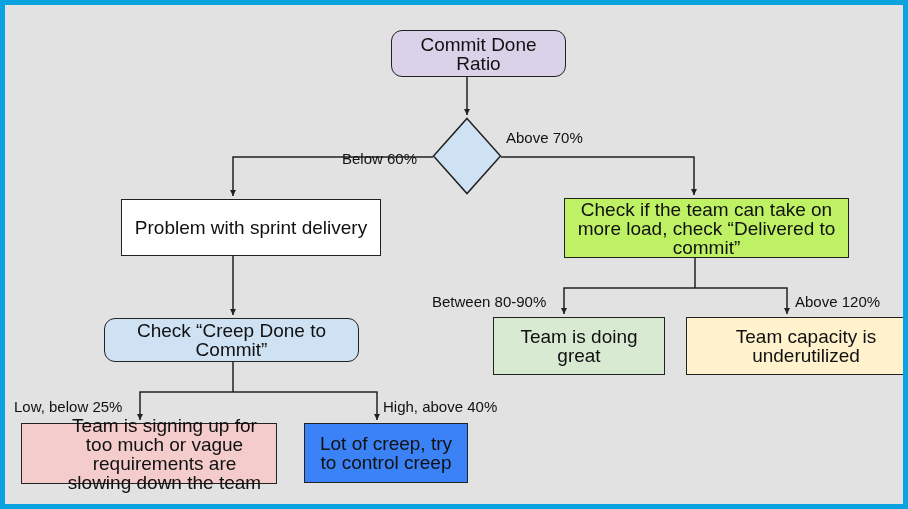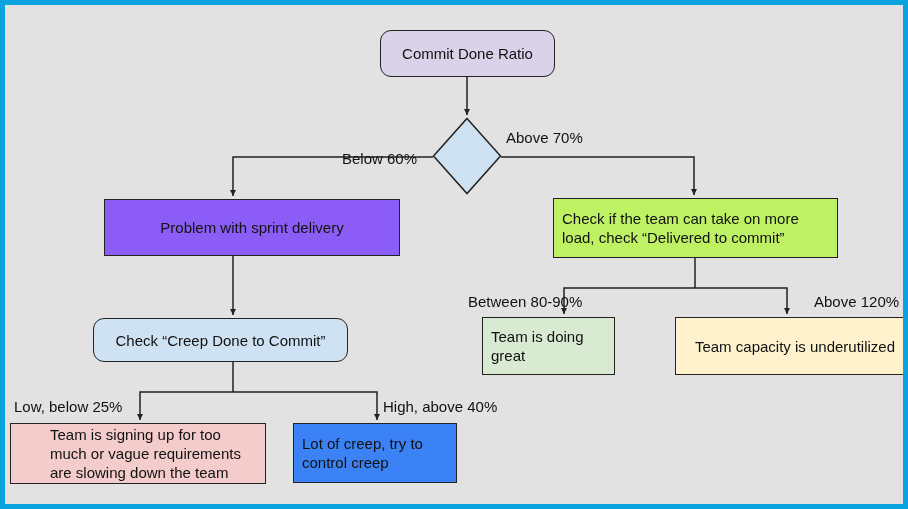--- a/index.html
+++ b/index.html
@@ -5,22 +5,22 @@
   html,body{margin:0;padding:0;background:#fff;}
   .canvas{
     position:relative;width:908px;height:509px;
     background:#e2e2e2;overflow:hidden;
     font-family:"Liberation Sans",sans-serif;color:#111;
   }
   .frame{position:absolute;inset:0;border:5px solid #0aa2df;pointer-events:none;z-index:5;}
   .edges{position:absolute;left:0;top:0;width:908px;height:509px;z-index:1;}
   .node{
     position:absolute;display:flex;align-items:center;justify-content:center;
-    text-align:left;border:1.5px solid #222;box-sizing:border-box;
-    font-size:15px;line-height:19px;z-index:2;padding:2px 8px;
+    text-align:center;border:1.5px solid #222;box-sizing:border-box;
+    font-size:19px;line-height:19px;z-index:2;padding:2px 8px;margin-left:11px;
   }
   .rounded{border-radius:11px;}
   .edge-label{
     position:absolute;font-size:15px;white-space:nowrap;z-index:3;color:#111;
   }
   .diamond-wrap{position:absolute;left:432px;top:117px;z-index:2;}
 </style>
 </head>
 <body>
 
@@ -43,35 +43,35 @@
     <path d="M695 288 L564 288 L564 314" stroke="#222" stroke-width="1.5" fill="none" marker-end="url(#arrow)"></path>
     <path d="M695 288 L787 288 L787 314" stroke="#222" stroke-width="1.5" fill="none" marker-end="url(#arrow)"></path>
   </svg>
 
   <div class="node rounded" style="left: 380px; top: 30px; width: 175px; height: 47px; background-color: rgb(217, 210, 233);">Commit Done Ratio</div>
 
   <svg class="diamond-wrap" width="70" height="78">
     <polygon points="35,1.5 68.5,39 35,76.5 1.5,39" stroke="#222" stroke-width="1.5" fill="#cfe2f3"></polygon>
   </svg>
 
-  <div class="node" style="left: 104px; top: 199px; width: 296px; height: 57px; background-color: #8b5cf6;">Problem with sprint delivery</div>
+  <div class="node" style="left: 110px; top: 199px; width: 260px; height: 57px; background-color: #ffffff;">Problem with sprint delivery</div>
 
   <div class="node" style="left: 553px; top: 198px; width: 285px; height: 60px; background-color: #bef264;">Check if the team can take on more load, check “Delivered to commit”</div>
 
   <div class="node rounded" style="left: 93px; top: 318px; width: 255px; height: 44px; background-color: rgb(207, 226, 243);">Check “Creep Done to Commit”</div>
 
-  <div class="node" style="left: 482px; top: 317px; width: 133px; height: 58px; background-color: rgb(217, 234, 211);">Team is doing great</div>
+  <div class="node" style="left: 482px; top: 317px; width: 172px; height: 58px; background-color: rgb(217, 234, 211);">Team is doing great</div>
 
   <div class="node" style="left: 675px; top: 317px; width: 240px; height: 58px; background-color: rgb(255, 242, 204);">Team capacity is underutilized</div>
 
   <div class="node" style="left: 10px; top: 423px; width: 256px; height: 61px; line-height: 19px; background-color: rgb(244, 204, 204); padding-left: 39px;">Team is signing up for too much or vague requirements are slowing down the team</div>
 
   <div class="node" style="left: 293px; top: 423px; width: 164px; height: 60px; background-color: #3b82f6;">Lot of creep, try to control creep</div>
 
   <div class="edge-label" style="left:342px;top:129px;margin-top:21px;">Below 60%</div>
   <div class="edge-label" style="left:506px;top:129px;">Above 70%</div>
-  <div class="edge-label" style="left:432px;top:293px;margin-left:36px;">Between 80-90%</div>
-  <div class="edge-label" style="left:795px;top:293px;margin-left:19px;">Above 120%</div>
+  <div class="edge-label" style="left:432px;top:293px;">Between 80-90%</div>
+  <div class="edge-label" style="left:795px;top:293px;">Above 120%</div>
   <div class="edge-label" style="left:14px;top:398px;">Low, below 25%</div>
   <div class="edge-label" style="left:383px;top:398px;">High, above 40%</div>
 
   <div class="frame"></div>
 </div>
 
 </body></html>

